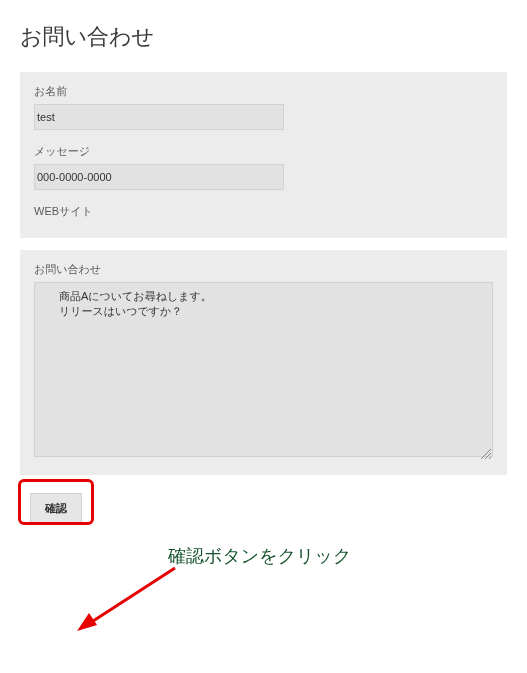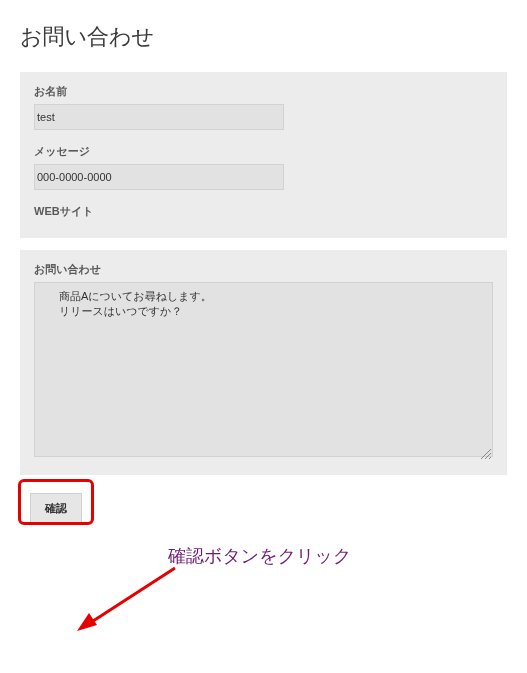--- a/index.html
+++ b/index.html
@@ -29,21 +29,21 @@
     padding: 12px 14px 14px 14px;
     margin-bottom: 12px;
   }
   .field {
     margin-bottom: 14px;
   }
   .field:last-child { margin-bottom: 0; }
   .field-label {
     font-size: 11px;
     color: #5a5a5a;
-    font-weight: 700;
+    font-weight: 400;
     margin-bottom: 5px;
     display: block;
   }
   .text-input {
     width: 250px;
     height: 26px;
     background: #e2e2e2;
     border: 1px solid #d2d2d2;
     padding: 0 2px;
     font-size: 11px;
@@ -101,21 +101,21 @@
     height: 46px;
     border: 3px solid #e60000;
     border-radius: 6px;
     pointer-events: none;
   }
   .annotation-text {
     position: absolute;
     left: 168px;
     bottom: 105px;
     font-size: 18px;
-    color: #701a75;
+    color: #14532d;
     pointer-events: none;
     white-space: nowrap;
   }
   .arrow-svg {
     position: absolute;
     left: 75px;
     bottom: 40px;
     width: 110px;
     height: 70px;
     pointer-events: none;

